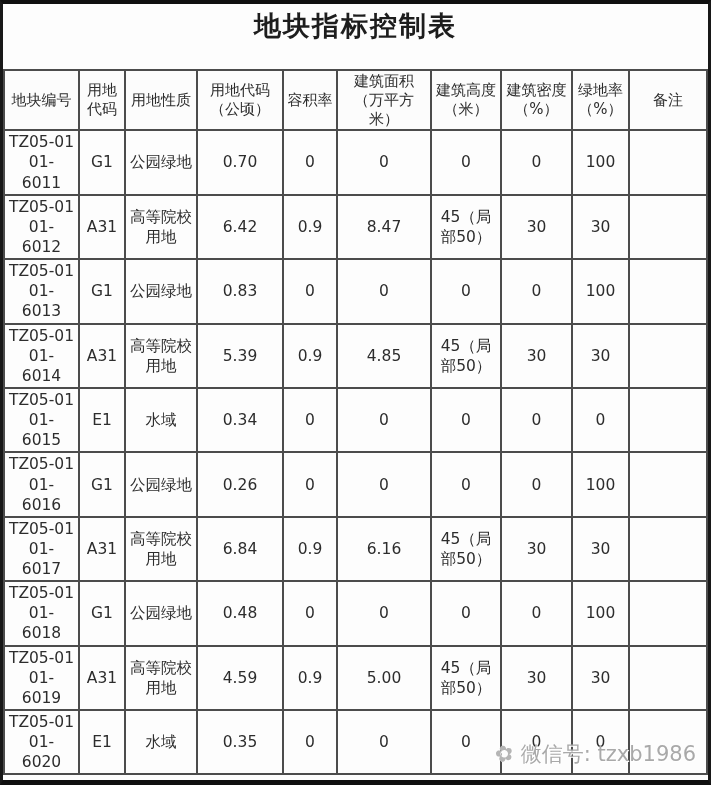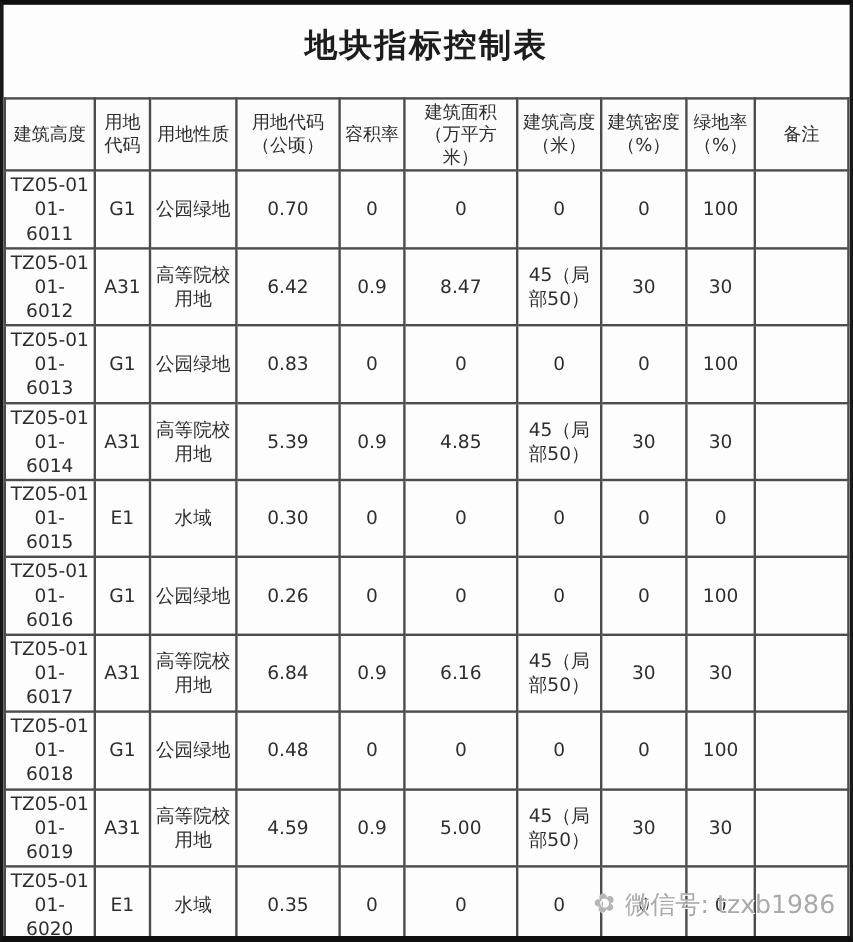--- a/index.html
+++ b/index.html
@@ -12,21 +12,21 @@
     width: 711px; height: 785px;
     background: #fdfdfd;
     border-left: 3px solid #181818;
     border-right: 3px solid #181818;
     border-top: 4px solid #0f0f0f;
     border-bottom: 5px solid #0f0f0f;
     position: relative;
     overflow: hidden;
   }
   .title {
-    margin-top: 16px;
+    margin-top: 4px;
     text-align: center;
     font-size: 27px;
     font-weight: bold;
     letter-spacing: 2px;
     color: #1d1d1d;
   }
   table.grid {
     border-collapse: collapse;
     table-layout: fixed;
     width: 703px;
@@ -90,21 +90,21 @@
       <col style="width:86px">
       <col style="width:54px">
       <col style="width:94px">
       <col style="width:70px">
       <col style="width:71px">
       <col style="width:57px">
       <col style="width:78px">
     </colgroup>
     <thead>
       <tr>
-          <th>建筑高度</th>
+          <th>地块编号</th>
           <th>用地代码</th>
           <th>用地性质</th>
           <th>用地代码（公顷）</th>
           <th>容积率</th>
           <th>建筑面积（万平方米）</th>
           <th>建筑高度（米）</th>
           <th>建筑密度（%）</th>
           <th>绿地率（%）</th>
           <th>备注</th>
         </tr>
@@ -160,21 +160,21 @@
           <td>45（局部50）</td>
           <td>30</td>
           <td>30</td>
           <td></td>
         </tr>
         <tr>
           <td>TZ05-0101-
 6015</td>
           <td>E1</td>
           <td>水域</td>
-          <td>0.30</td>
+          <td>0.34</td>
           <td>0</td>
           <td>0</td>
           <td>0</td>
           <td>0</td>
           <td>0</td>
           <td></td>
         </tr>
         <tr>
           <td>TZ05-0101-
 6016</td>

